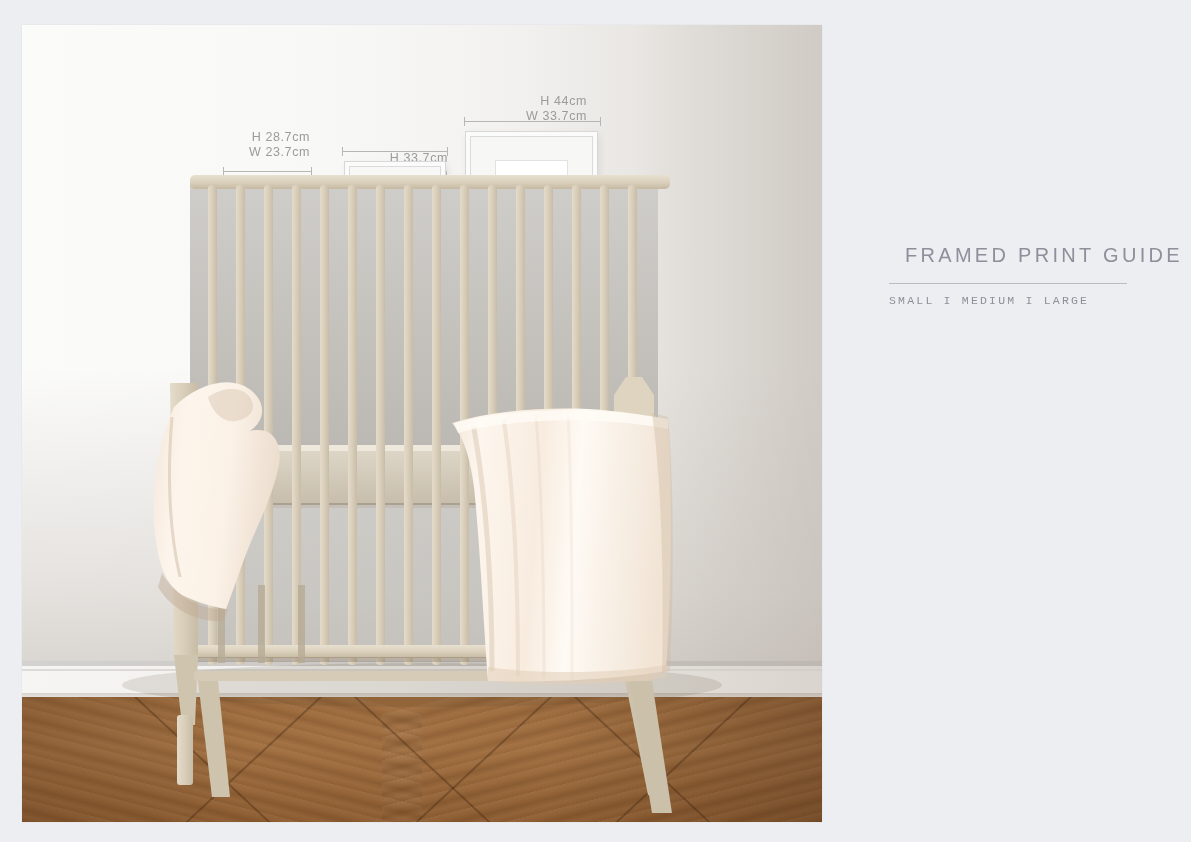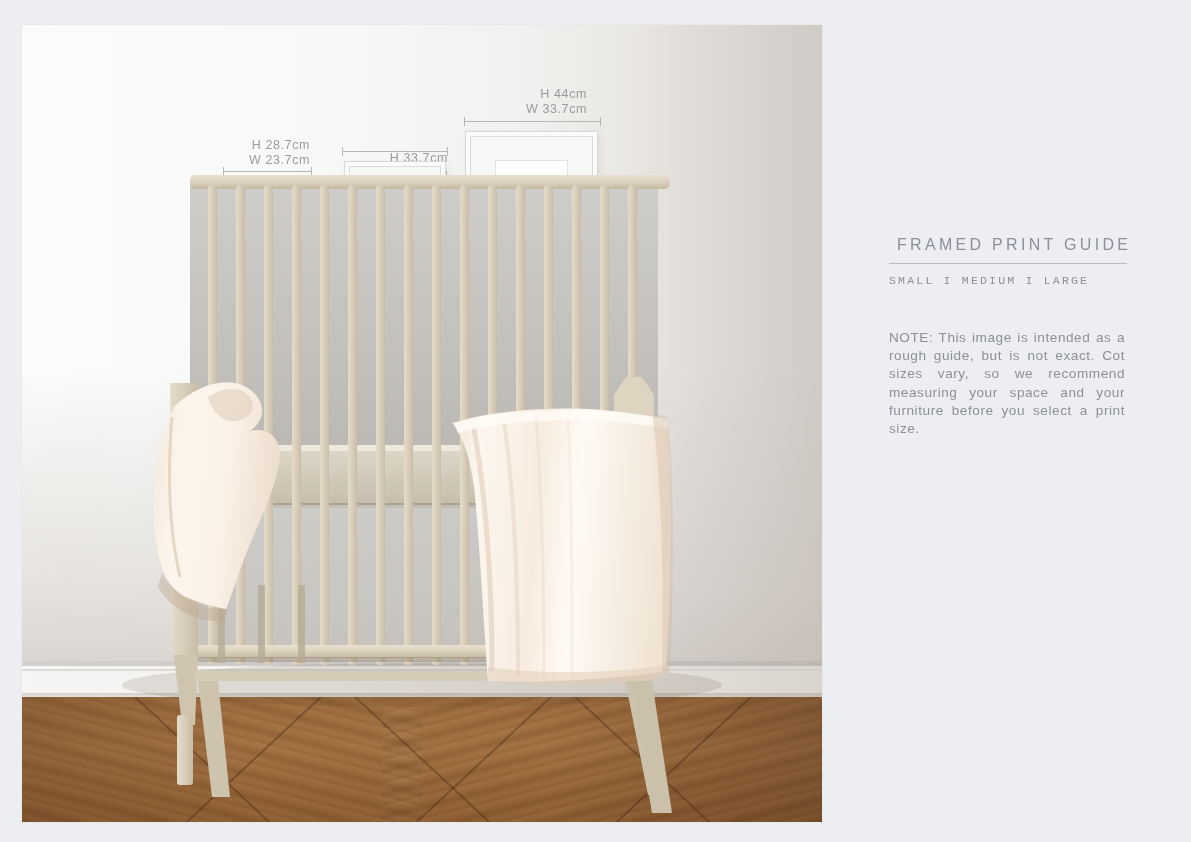--- a/index.html
+++ b/index.html
@@ -200,24 +200,24 @@
 
   
   .panel {
     position: absolute;
     left: 889px;
     top: 228px;
     width: 250px;
   }
   .panel-title {
     color: #8d909a;
-    font-size: 16px;
+    font-size: 20px;
     letter-spacing: 3.3px;
     font-weight: normal;
-    margin: 8px;
+    margin: 16px;
     white-space: nowrap;
   }
   .panel-rule {
     margin-top: 9px;
     width: 238px;
     height: 1px;
     background: #b9bcc4;
   }
   .panel-sub {
     margin-top: 10px;
@@ -265,21 +265,21 @@
     <div class="chev-seam seam-a"></div>
     <div class="chev-seam seam-b"></div>
     <div class="chev-seam seam-c"></div>
     <div class="chev-seam seam-d"></div>
     <div class="chev-seam seam-e"></div>
     <div class="chev-seam seam-f"></div>
     <div class="floor-shade"></div>
   </div>
 
   <div class="frame-group" style="left:198px; top:105px; width:100px; height:250px;">
-    <div class="dim-label" style="left:-2px; top:8px; width:92px;">
+    <div class="dim-label" style="left:-2px; top:0px; width:92px;">
       <div>H  28.7cm</div>
       <div>W  23.7cm</div>
     </div>
     <div class="measure" style="left:3px; top:37px; width:89px;">
       <div class="bar"></div>
       <div class="cap l"></div>
       <div class="cap r"></div>
     </div>
     <div class="frame" style="left:6px; top:52px; width:83px; height:120px;">
       <div class="mat">
@@ -309,21 +309,21 @@
       </div>
     </div>
     <div class="frame-caption" style="left:-8px; top:208px; width:125px;">
       <div>Framed</div>
       <div>Medium</div>
       <div>Print</div>
     </div>
   </div>
 
   <div class="frame-group" style="left:440px; top:55px; width:145px; height:305px;">
-    <div class="dim-label" style="left:20px; top:7px; width:105px;">
+    <div class="dim-label" style="left:20px; top:14px; width:105px;">
       <div>H  44cm</div>
       <div>W  33.7cm</div>
     </div>
     <div class="measure" style="left:2px; top:37px; width:137px;">
       <div class="bar"></div>
       <div class="cap l"></div>
       <div class="cap r"></div>
     </div>
     <div class="frame" style="left:4px; top:52px; width:131px; height:186px;">
       <div class="mat">
@@ -462,14 +462,13 @@
              C 600 660, 520 662, 466 656 Z" fill="rgba(226,206,184,0.55)"></path>
     <path d="M630 388 C 640 460, 642 560, 640 648 L 648 646
              C 652 558, 652 458, 646 392 Z" fill="rgba(208,186,162,0.40)"></path>
   </svg>
 </div>
 
 <div class="panel">
   <h1 class="panel-title">FRAMED PRINT GUIDE</h1>
   <div class="panel-rule"></div>
   <div class="panel-sub">SMALL  I  MEDIUM  I  LARGE</div>
-  <p class="panel-note">NOTE: This image is intended as a rough guide, but is not exact. Cot sizes vary, so we recommend measuring your space and your furniture before you select a print size.</p>
 </div>
 
 </body></html>

